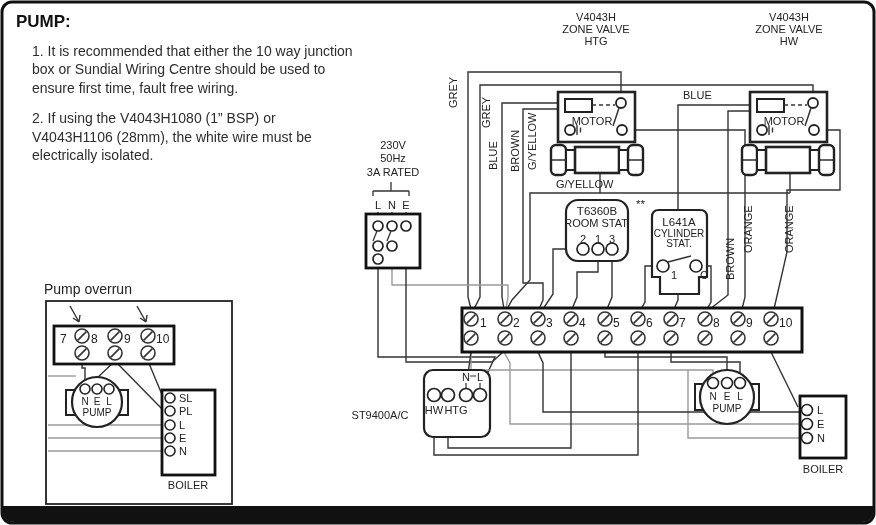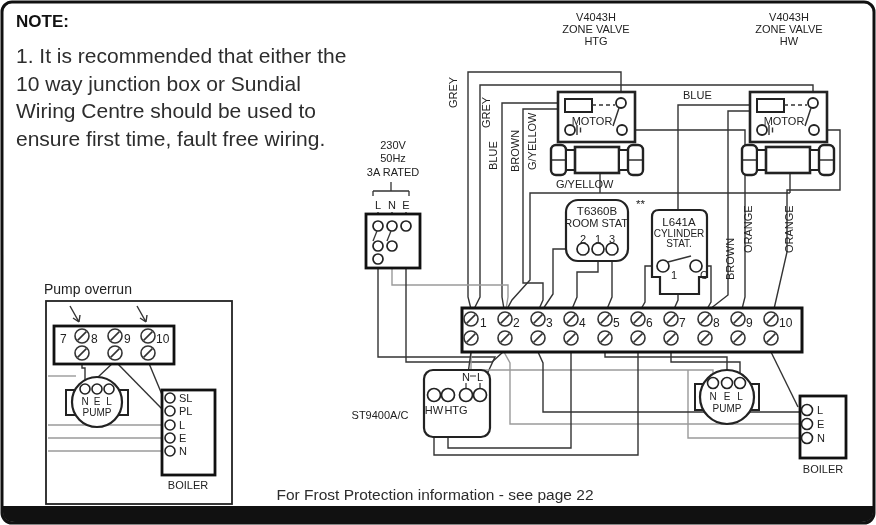--- a/index.html
+++ b/index.html
@@ -1,21 +1,21 @@
 <!DOCTYPE html>
 <html><head>
 <meta charset="utf-8">
 <style>
   html,body{margin:0;padding:0;background:#fff;}
   #stage{position:relative;width:876px;height:525px;background:#fff;overflow:hidden;
          font-family:"Liberation Sans", sans-serif;}
   svg{position:absolute;left:0;top:0;}
   .note-block{position:absolute;left:16px;top:12px;width:338px;color:#2d2d2d;}
   .note-block h1{font-size:17px;margin:0 0 10px 0;color:#111;}
-  .note-block p{font-size:21px;line-height:1.32;margin:0 0 12px 0;}
+  .note-block p{font-size:14px;line-height:1.32;margin:0 0 12px 16px;}
   .footer-text{position:absolute;left:200px;top:486px;width:470px;text-align:center;
                font-size:15.5px;color:#2d2d2d;}
   text{font-family:"Liberation Sans", sans-serif;fill:#222;}
   .lbl{font-size:11px;}
   .lbl-b{font-size:11.5px;}
   .num{font-size:12px;}
   .small{font-size:10px;}
 </style>
 </head>
 <body>
@@ -299,19 +299,19 @@
       <text class="lbl" x="179" y="415">PL</text>
       <text class="lbl" x="179" y="429">L</text>
       <text class="lbl" x="179" y="442">E</text>
       <text class="lbl" x="179" y="455">N</text>
       <text class="lbl" x="188" y="489" text-anchor="middle">BOILER</text>
     </g>
   </g>
 </svg>
 
   <div class="note-block">
-    <h1>NOTE:</h1>
+    <h1>PUMP:</h1>
     <p>1. It is recommended that either the 10 way junction box or Sundial Wiring Centre should be used to ensure first time, fault free wiring.</p>
+    <p>2. If using the V4043H1080 (1” BSP) or V4043H1106 (28mm), the white wire must be electrically isolated.</p>
   </div>
 
-  <div class="footer-text">For Frost Protection information - see page 22</div>
 
 </div>
 
 </body></html>

